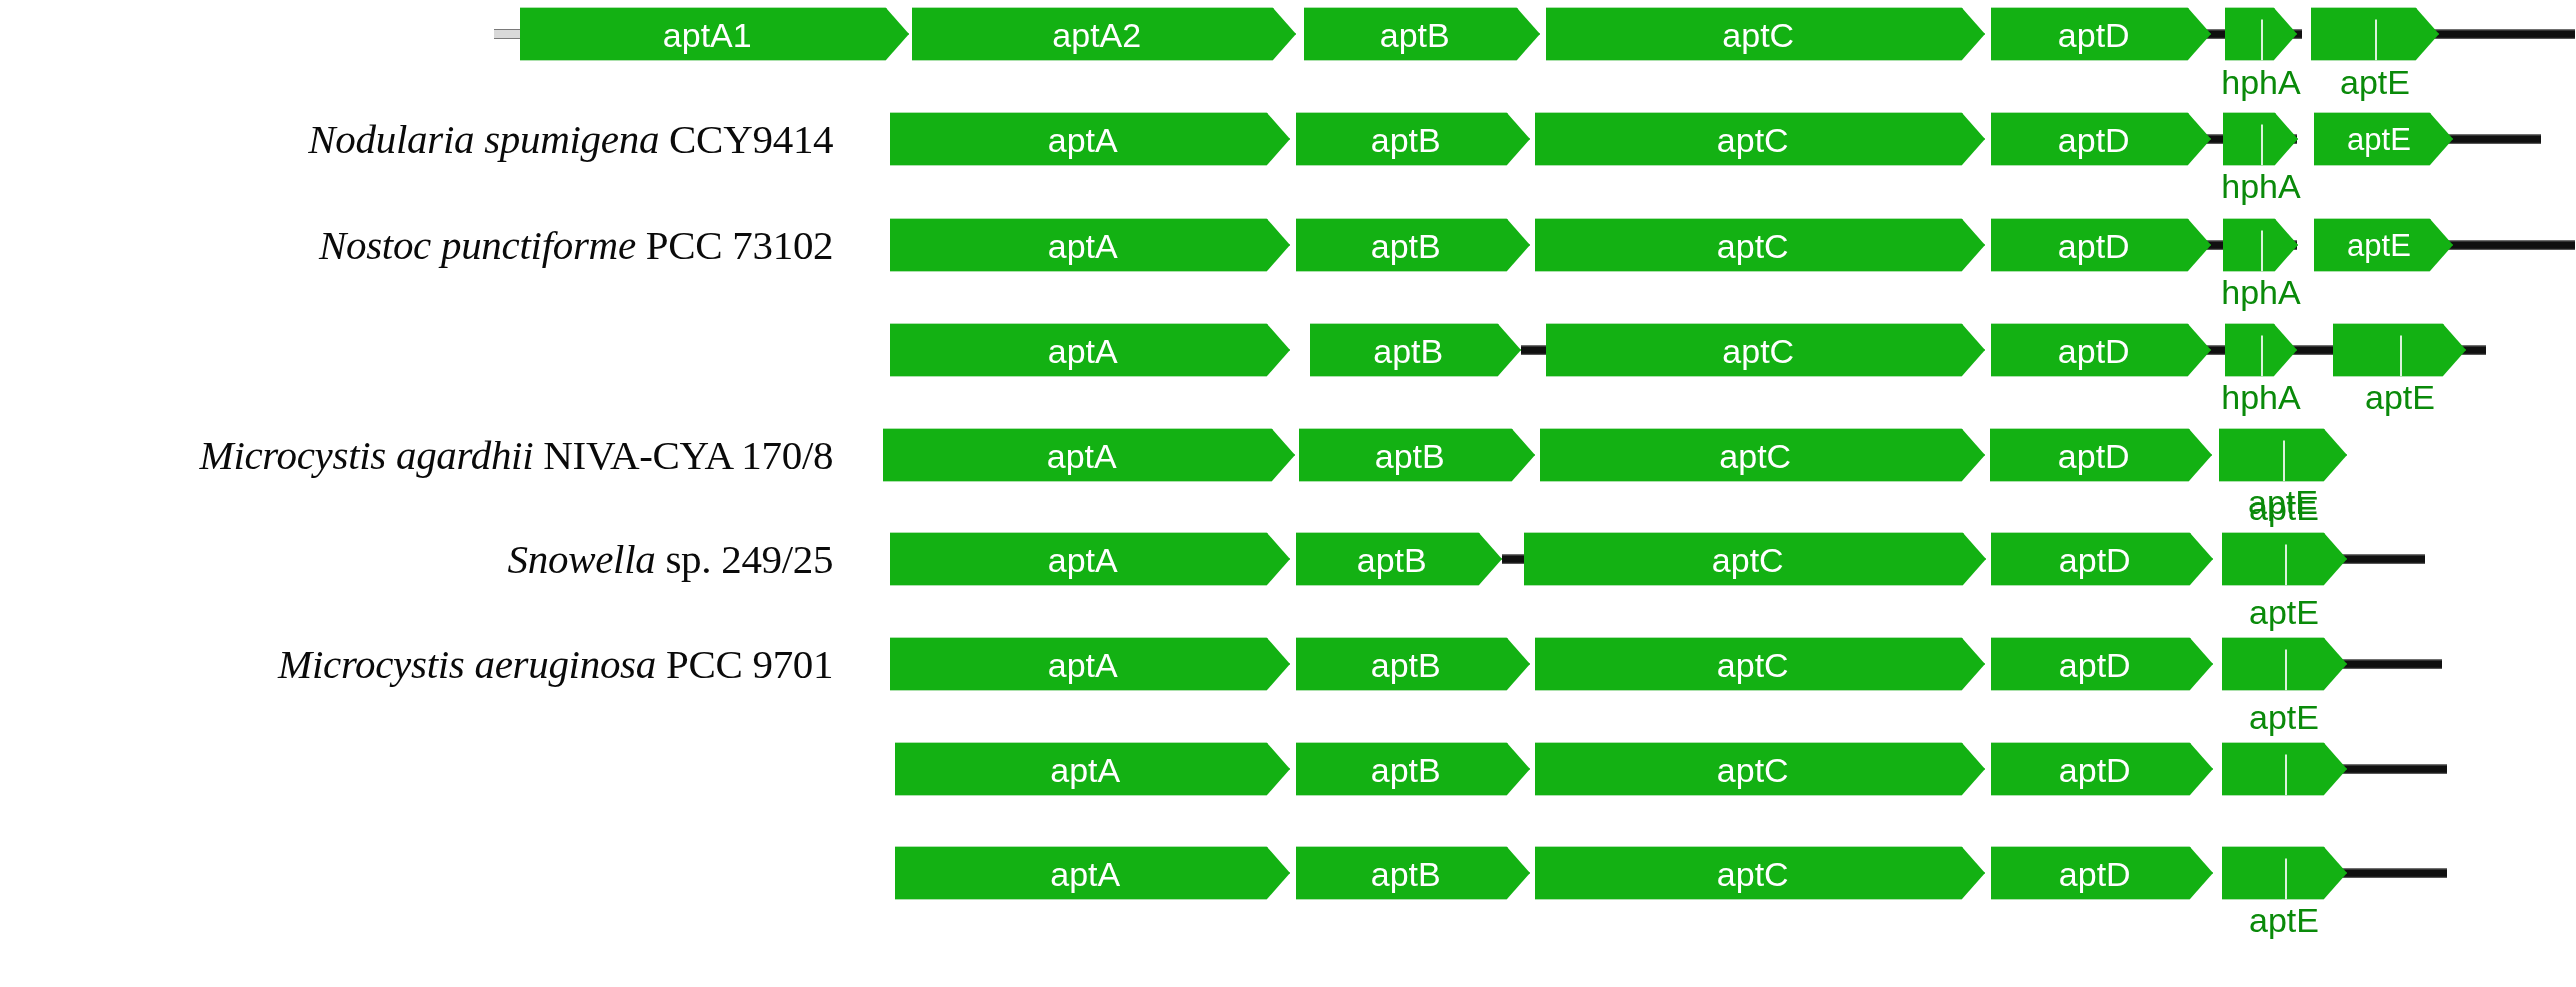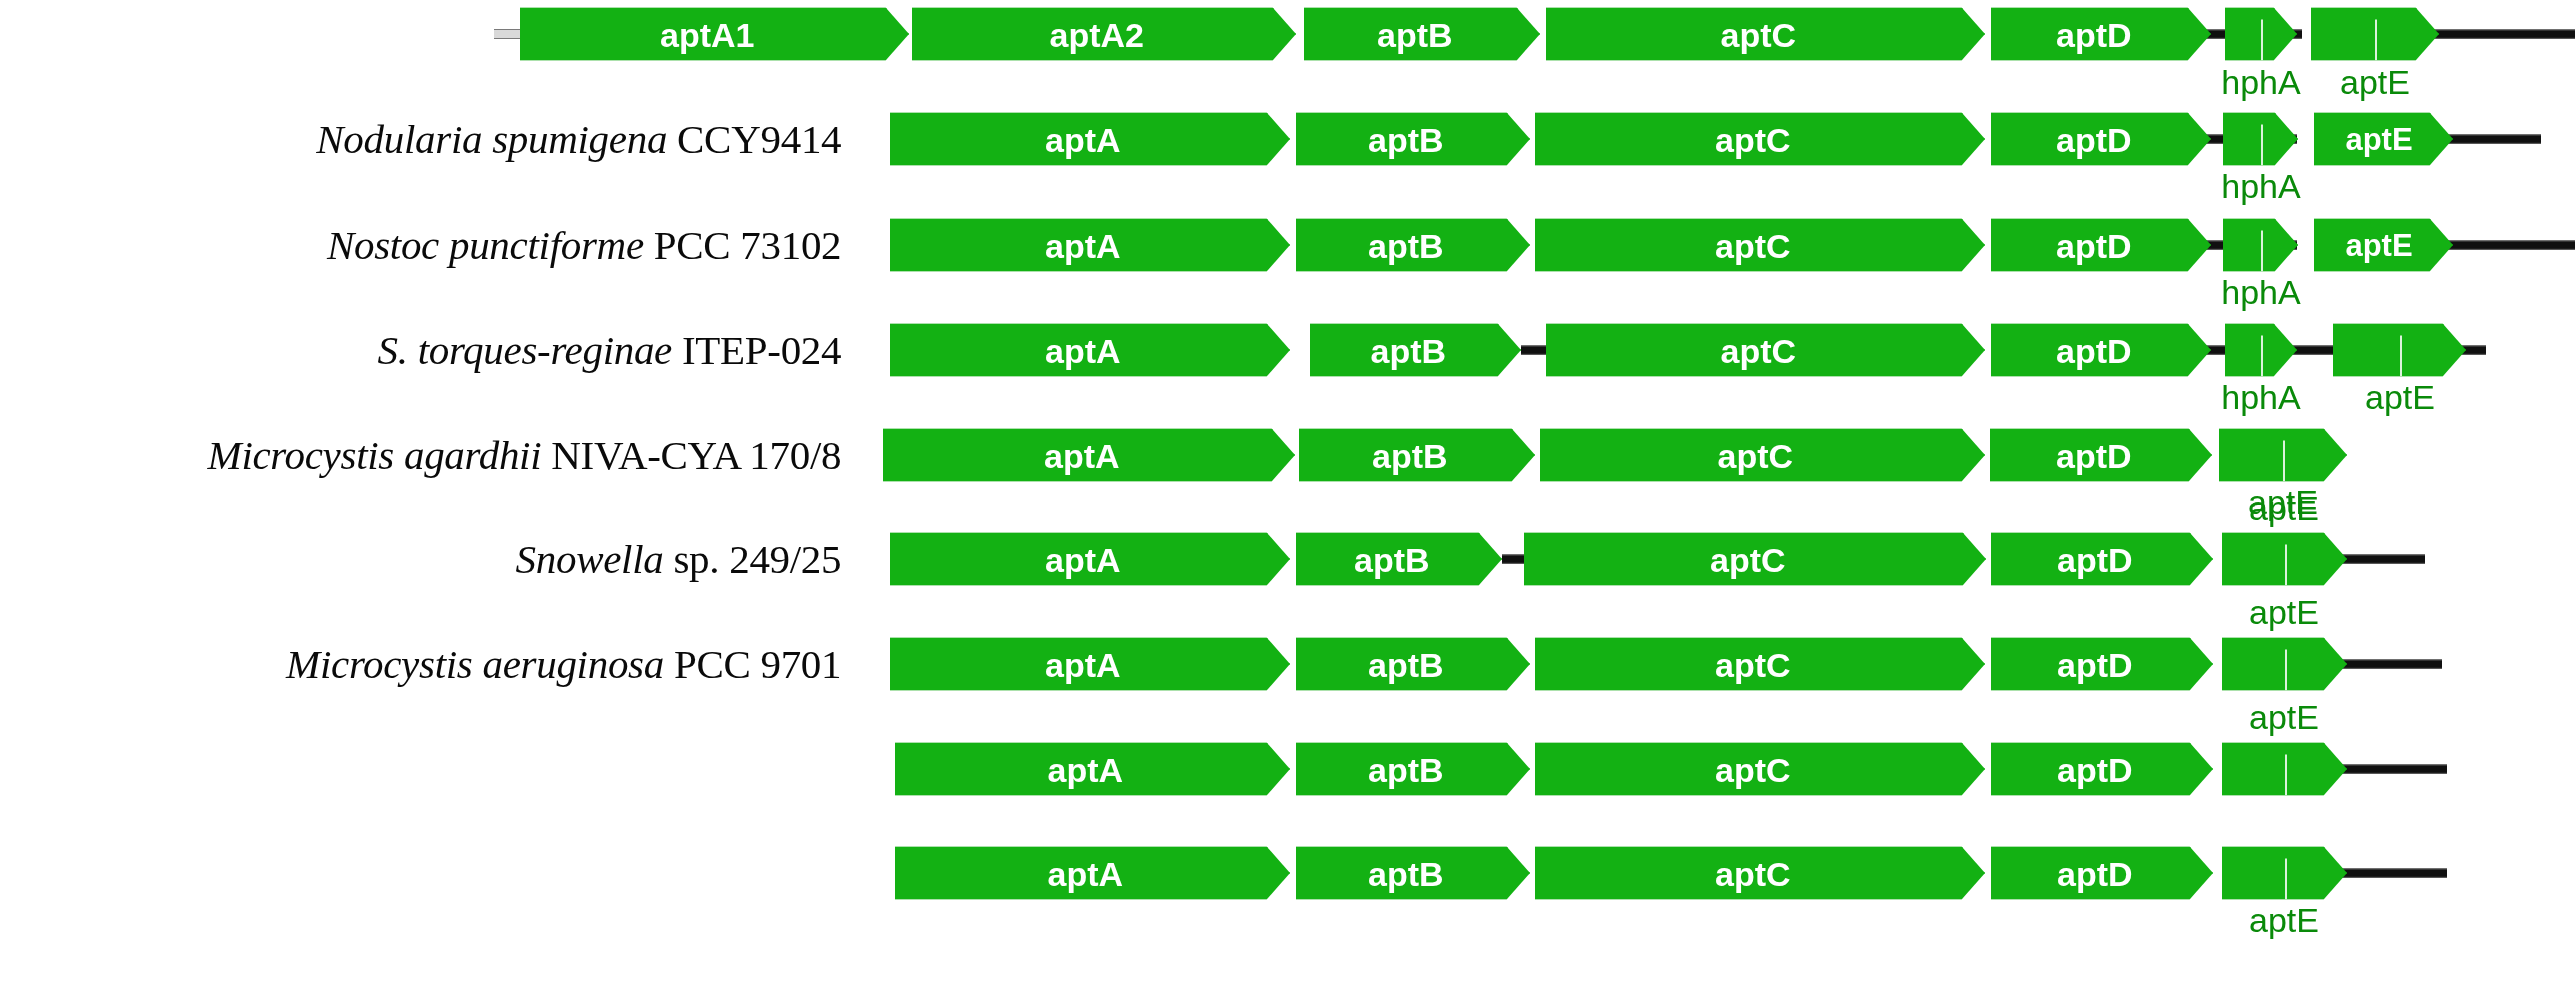--- a/index.html
+++ b/index.html
@@ -35,21 +35,20 @@
   }
   .species-label .strain {
     font-style: normal;
   }
   .label-col {
     position: absolute;
     left: 0;
     top: 0;
     width: 868px;
     height: 988px;
-    margin-left: 8px;
   }
 
   
   .track {
     position: absolute;
     left: 0;
     right: 0;
     height: 0;
   }
 
@@ -74,21 +73,20 @@
   .gene {
     position: absolute;
     transform: translateY(-50%);
     height: 53px;
     background: #13b113;
     box-shadow: 0 0 0 0.6px #12a512;
     display: flex;
     align-items: center;
     justify-content: center;
     box-sizing: border-box;
-    font-weight: bold;
   }
   .gene.fwd {
     
     clip-path: polygon(0 0, calc(100% - 23.4px) 0, 100% 50%, calc(100% - 23.4px) 100%, 0 100%);
   }
   .gene .gene-name {
     color: #ffffff;
     font-family: "Liberation Sans", sans-serif;
     font-size: 34px;
     line-height: 1;
@@ -123,21 +121,20 @@
   .gene-caption.above {  }
 </style>
 </head>
 <body>
 
 <div id="figure">
   <div class="label-col">
       <div class="species-label" style="top: 34px;"><span class="genus">Anabaena </span><span class="strain">sp. 90</span></div>
       <div class="species-label" style="top: 139px;"><span class="genus">Nodularia spumigena </span><span class="strain">CCY9414</span></div>
       <div class="species-label" style="top: 245px;"><span class="genus">Nostoc punctiforme </span><span class="strain">PCC 73102</span></div>
-      <div class="species-label" style="top: 350px;"><span class="genus">S. torques-reginae </span><span class="strain">ITEP-024</span></div>
       <div class="species-label" style="top: 455px;"><span class="genus">Microcystis agardhii </span><span class="strain">NIVA-CYA 170/8</span></div>
       <div class="species-label" style="top: 559px;"><span class="genus">Snowella </span><span class="strain">sp. 249/25</span></div>
       <div class="species-label" style="top: 664px;"><span class="genus">Microcystis aeruginosa </span><span class="strain">PCC 9701</span></div>
     </div>
   <div id="tracks">
       <div class="track" style="top: 34px;">
         <div class="backbone gray" style="left: 494px; width: 67px;"></div>
         <div class="backbone" style="left: 2202px; width: 100px;"></div>
         <div class="backbone" style="left: 2386px; width: 189px;"></div>
         <div class="gene fwd" style="left: 520px; width: 389px;">

